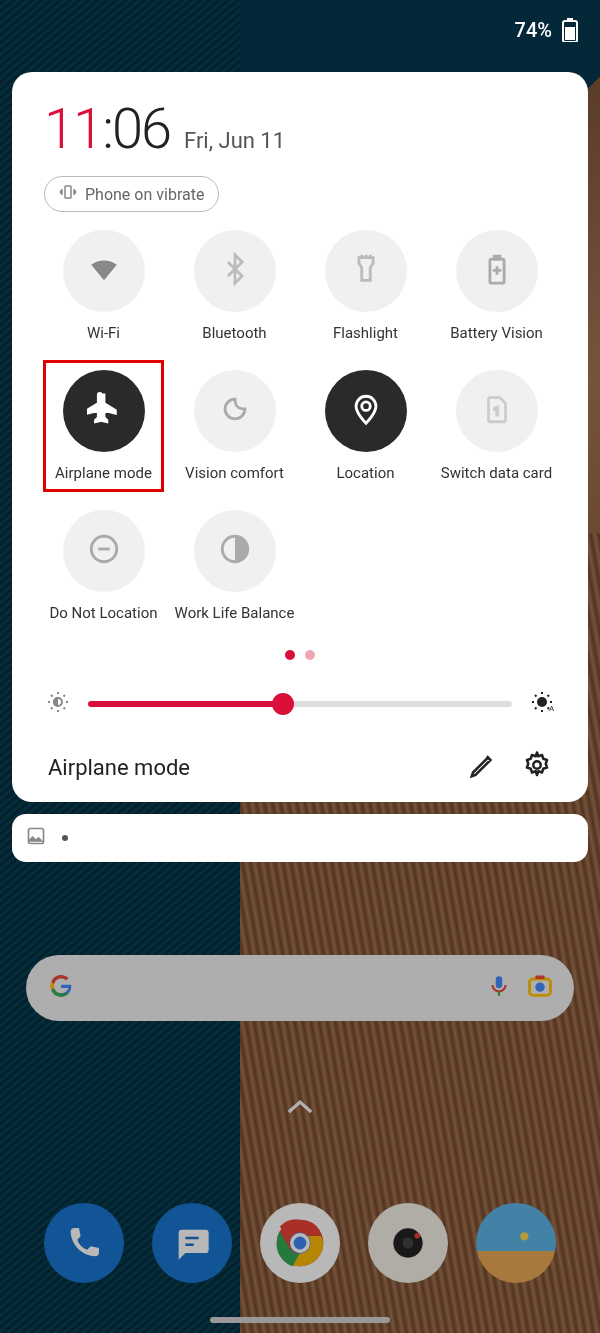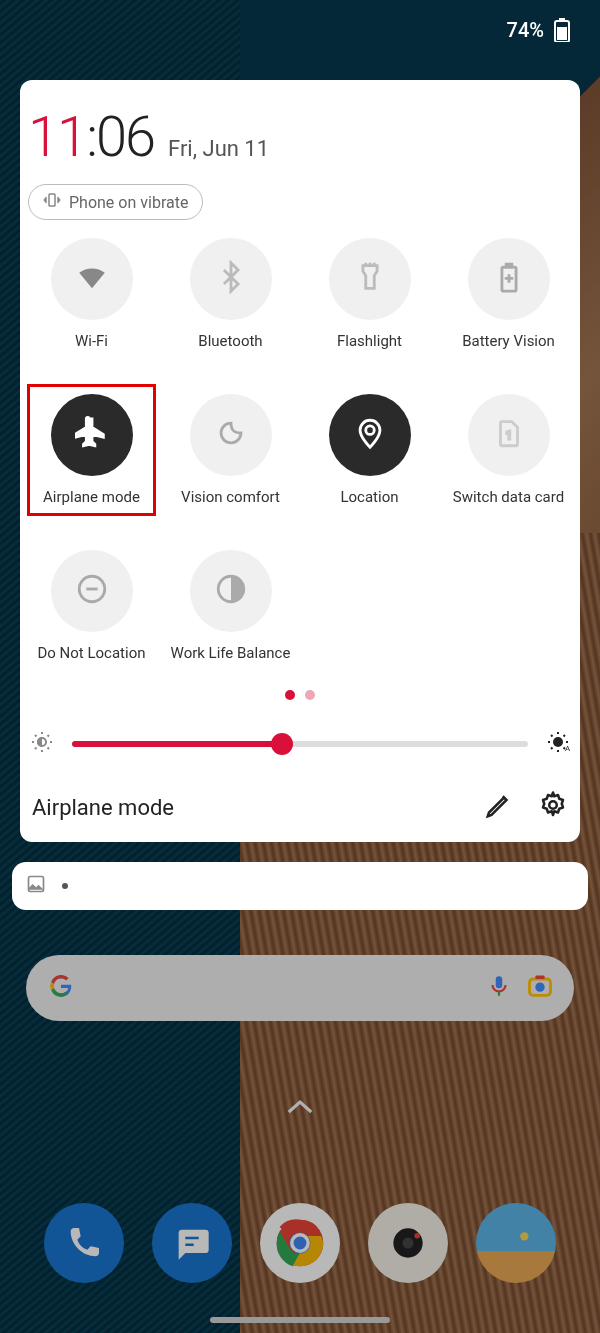--- a/index.html
+++ b/index.html
@@ -29,34 +29,34 @@
     top: 40%; left: 40%; right: 0; bottom: 0;
     background: repeating-linear-gradient(80deg, #e8a875 0px, #a86540 4px, #e8a875 8px);
   }
   .status-bar {
     position: relative;
     z-index: 10;
     height: 60px;
     display: flex;
     justify-content: flex-end;
     align-items: center;
-    padding: 0 30px;
+    padding: 0 22px;
     gap: 10px;
     color: #fff;
     font-size: 20px;
     font-weight: 500;
   }
   .battery-icon-wrap { display: flex; align-items: center; }
   .panel {
     position: relative;
     z-index: 5;
-    margin: 20px;
+    margin: 12px;
     background: #fff;
-    border-radius: 12px;
-    padding: 24px 2px 18px;
+    border-radius: 20px;
+    padding: 24px 26px 18px;
   }
   .clock-row {
     display: flex;
     align-items: baseline;
     gap: 14px;
     padding: 0 6px;
   }
   .clock-time {
     font-size: 56px;
     font-weight: 300;
@@ -77,21 +77,21 @@
     gap: 8px;
     border: 1px solid #bbb;
     border-radius: 20px;
     padding: 6px 14px;
     font-size: 16px;
     color: #666;
   }
   .qs-grid {
     display: grid;
     grid-template-columns: repeat(4, 1fr);
-    gap: 44px 0px;
+    gap: 28px 0px;
     margin: 10px 0 20px;
   }
   .qs-item {
     display: flex;
     flex-direction: column;
     align-items: center;
     gap: 12px;
     position: relative;
   }
   .qs-circle {

